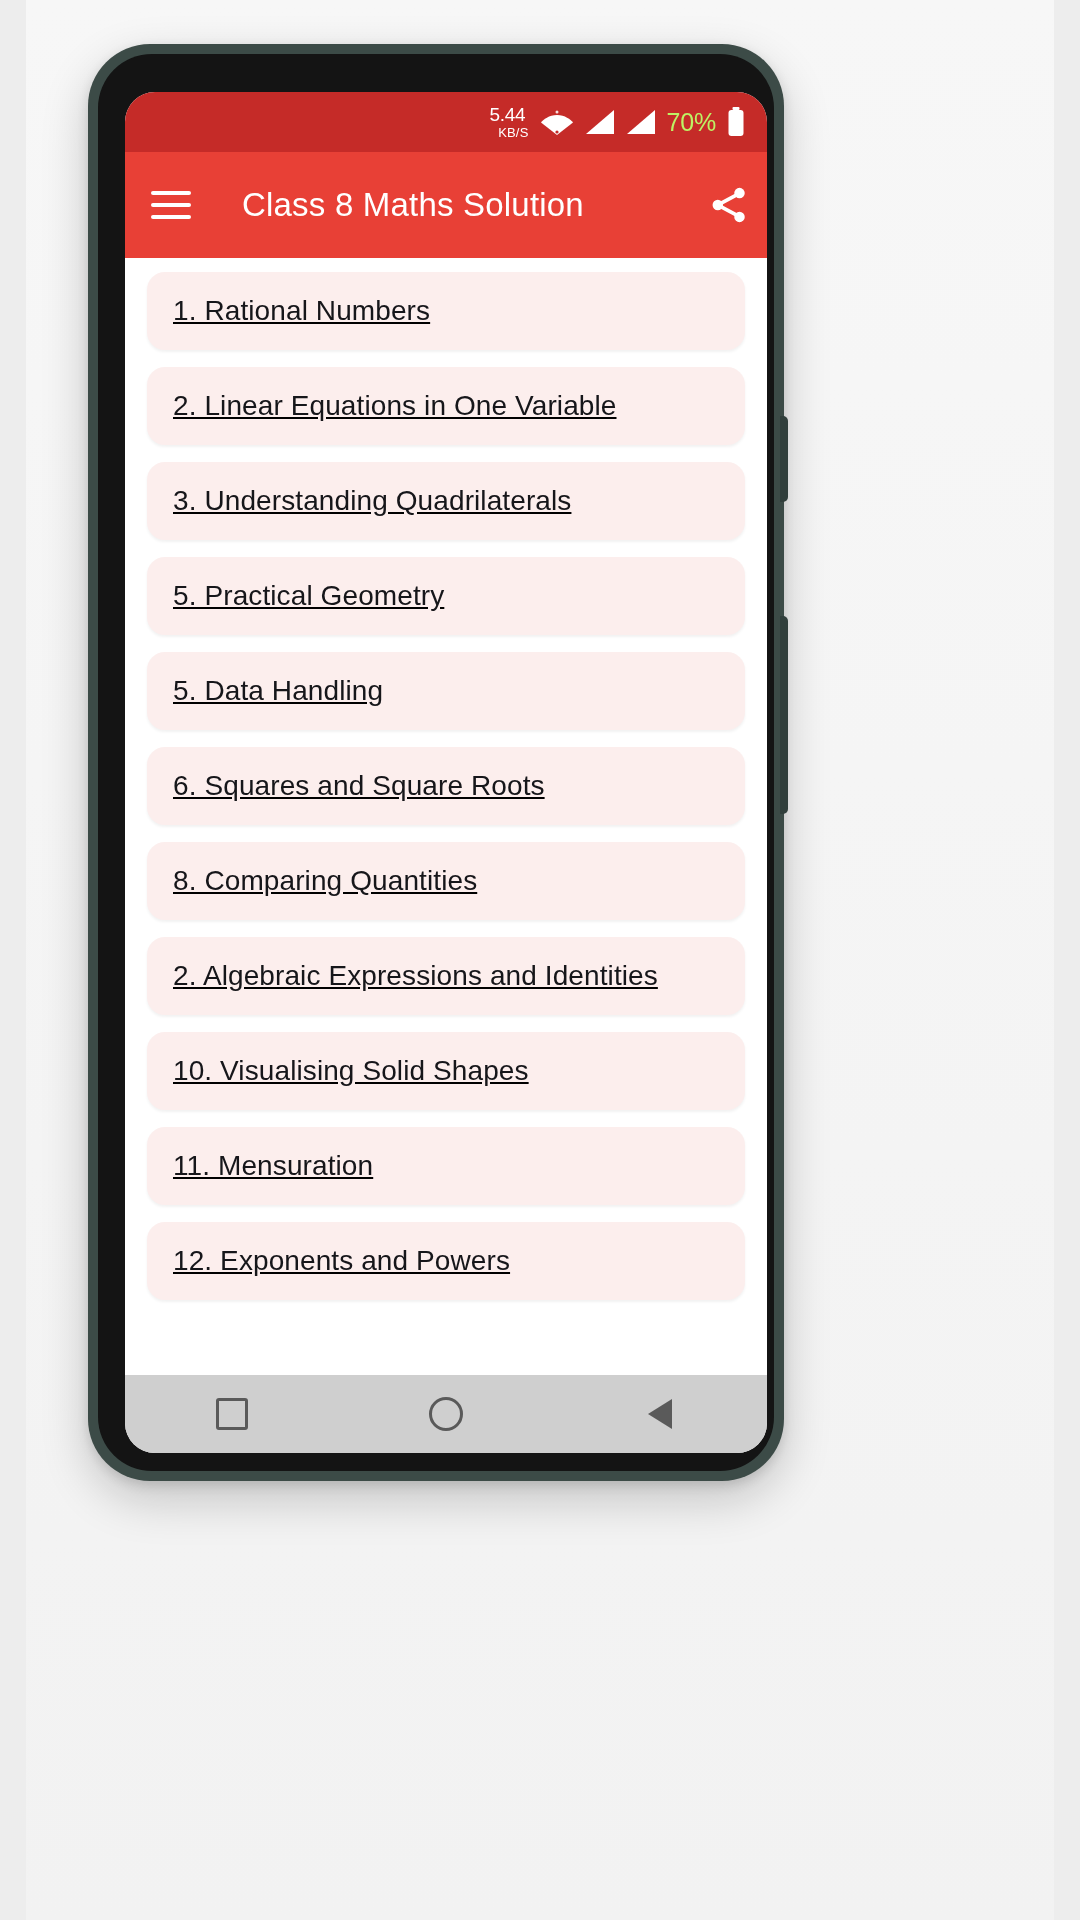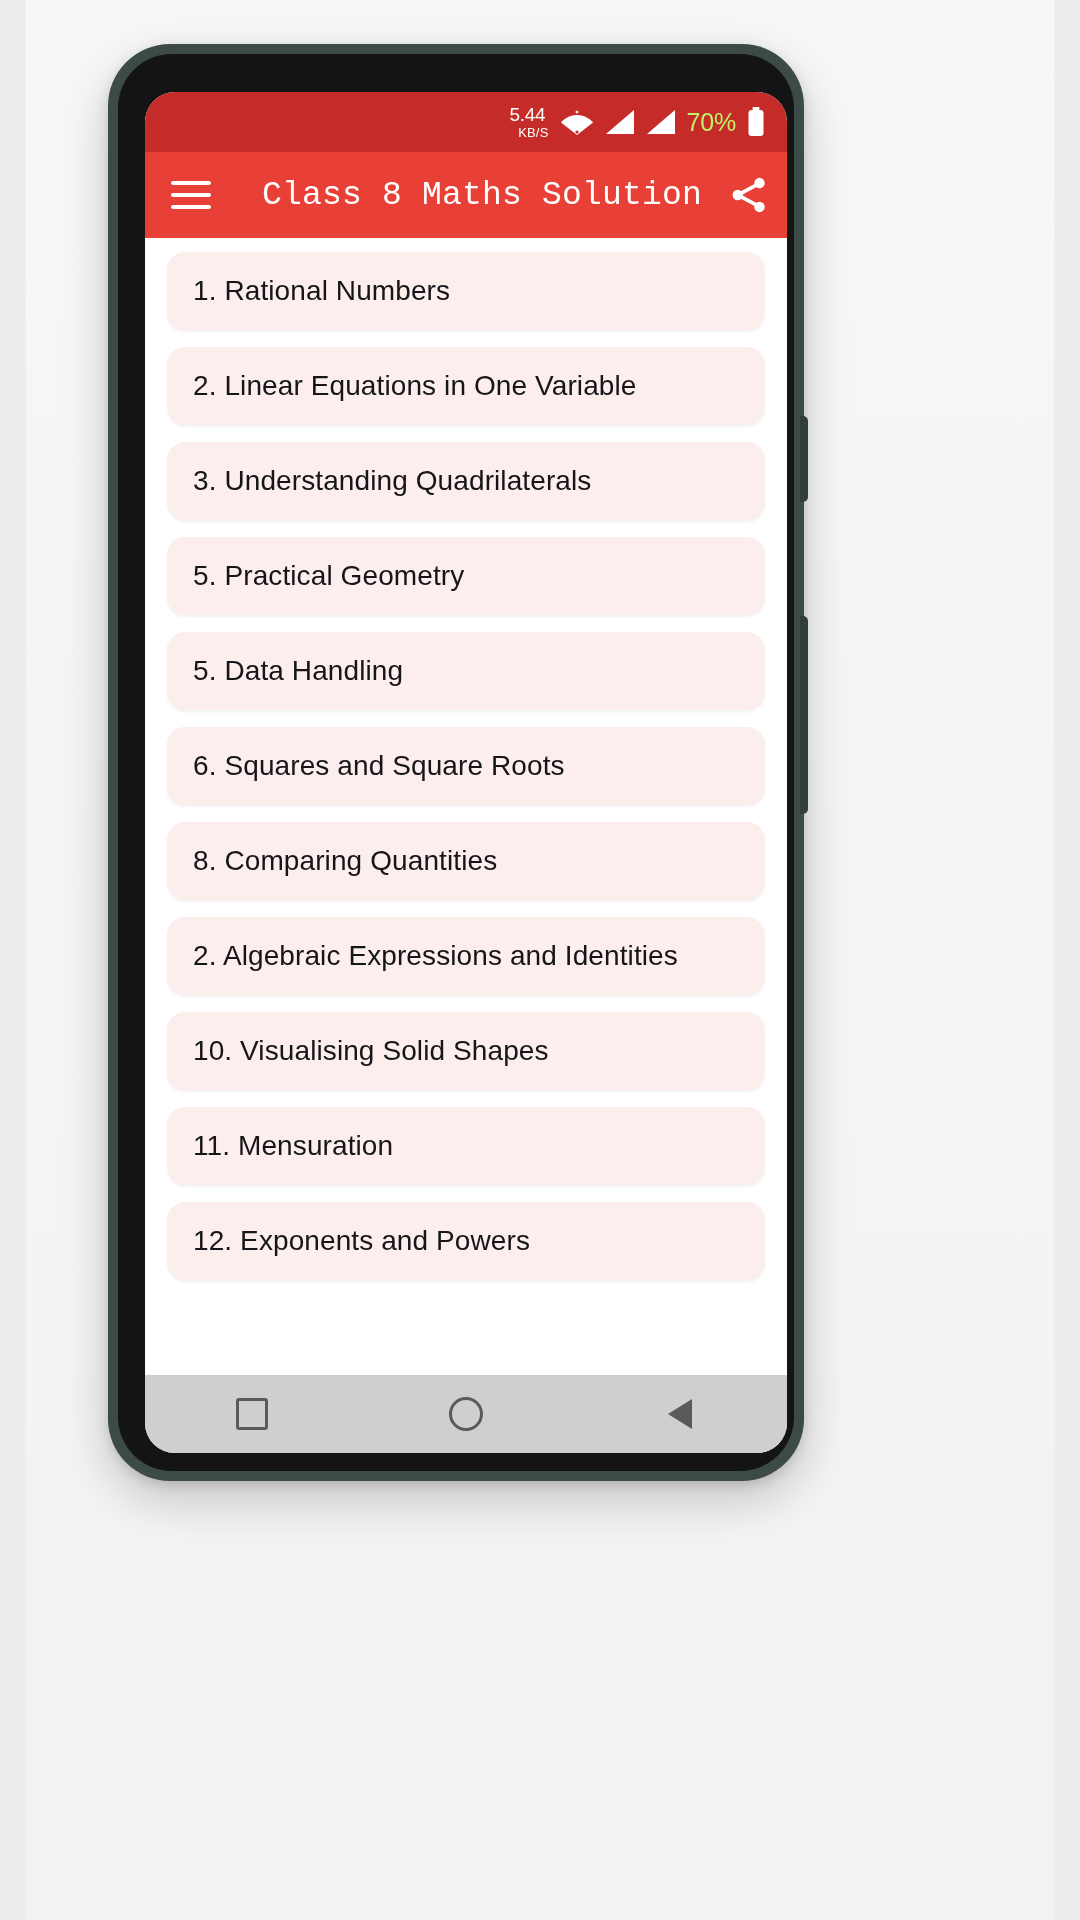--- a/index.html
+++ b/index.html
@@ -28,21 +28,21 @@
   .backdrop-edge-right {
     position: absolute;
     right: 0; top: 0;
     width: 26px; height: 1920px;
     background: #ededed;
   }
 
   
   #phone-frame {
     position: absolute;
-    left: 108px;
+    left: 88px;
     top: 44px;
     width: 696px;
     height: 1437px;
     background: #3c4b47;
     border-radius: 62px;
     box-shadow: 0 18px 48px rgba(0,0,0,0.20), 0 4px 12px rgba(0,0,0,0.12);
   }
   #phone-inner-bezel {
     position: absolute;
     left: 10px;
@@ -115,28 +115,27 @@
   .signal-icon { display:block; }
   .battery-pct {
     color: #bef264;
     font-size: 25px;
     letter-spacing: -0.2px;
   }
   .battery-icon { display:block; }
 
   
   #app-bar {
-    height: 86px;
+    height: 106px;
     background: #e84036;
     display: flex;
     align-items: center;
     padding: 0 16px 0 26px;
     box-sizing: border-box;
     flex: 0 0 auto;
-    font-family: Liberation Mono, monospace;
   }
   #menu-button {
     width: 46px;
     height: 46px;
     display: flex;
     flex-direction: column;
     justify-content: center;
     gap: 8px;
     cursor: pointer;
   }
@@ -177,20 +176,21 @@
     margin: 0 22px 17px 22px;
     height: 78px;
     background: #fceeed;
     border-radius: 18px;
     display: flex;
     align-items: center;
     padding-left: 26px;
     box-sizing: border-box;
     box-shadow: 0 2px 3px rgba(0,0,0,0.055);
     cursor: pointer;
+    text-decoration: underline;
   }
   .chapter-label {
     font-size: 28px;
     color: #16161a;
     letter-spacing: 0.1px;
     white-space: nowrap;
   }
 
   
   #nav-bar {

